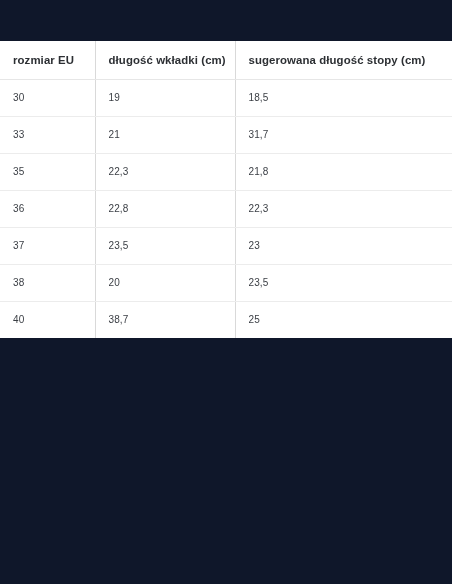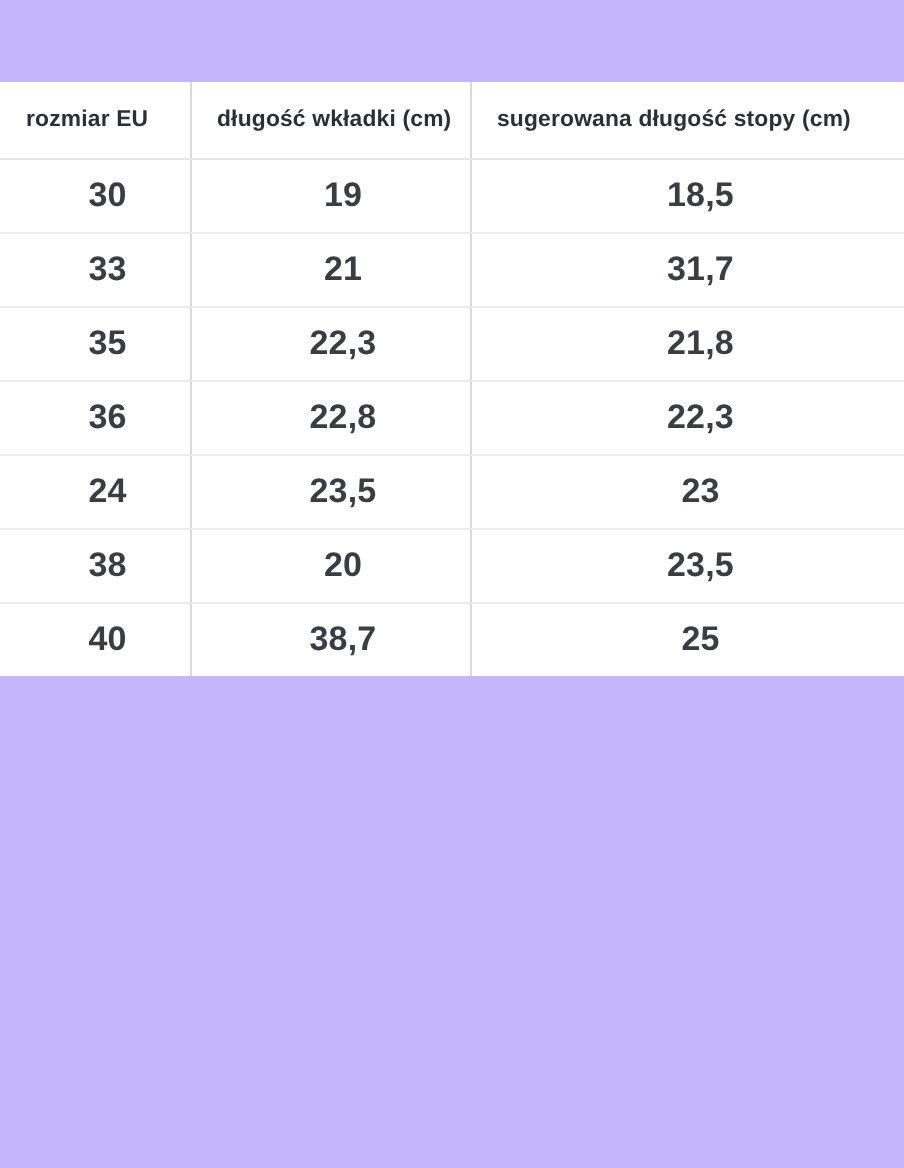--- a/index.html
+++ b/index.html
@@ -13,21 +13,21 @@
     height: 584px;
     overflow: hidden;
     font-family: "Liberation Sans", "DejaVu Sans", sans-serif;
     -webkit-font-smoothing: antialiased;
   }
 
   .page {
     position: relative;
     width: 452px;
     height: 584px;
-    background: #c4b5fd;
+    background: #0f172a;
     box-sizing: border-box;
   }
 
   .size-table-wrap {
     position: absolute;
     left: 0;
     top: 41px;
     width: 452px;
   }
 
@@ -56,27 +56,26 @@
     font-size: 11.4px;
     font-weight: 700;
     color: #2c2f33;
     letter-spacing: 0.1px;
     white-space: nowrap;
     border-bottom: 1px solid #e6e6e6;
   }
 
   table.size-table tbody td {
     height: 37px;
-    font-size: 17px;
-    font-weight: 700;
+    font-size: 10px;
+    font-weight: 400;
     color: #3a3e44;
     letter-spacing: 0.1px;
     white-space: nowrap;
     border-bottom: 1px solid #ececec;
-    text-align: center;
   }
 
   table.size-table tbody tr:last-child td {
     border-bottom: none;
   }
 
   
   table.size-table th.col-2,
   table.size-table td.col-2,
   table.size-table th.col-3,
@@ -118,21 +117,21 @@
           <td class="col-1">35</td>
           <td class="col-2">22,3</td>
           <td class="col-3">21,8</td>
         </tr>
         <tr>
           <td class="col-1">36</td>
           <td class="col-2">22,8</td>
           <td class="col-3">22,3</td>
         </tr>
         <tr>
-          <td class="col-1">24</td>
+          <td class="col-1">37</td>
           <td class="col-2">23,5</td>
           <td class="col-3">23</td>
         </tr>
         <tr>
           <td class="col-1">38</td>
           <td class="col-2">20</td>
           <td class="col-3">23,5</td>
         </tr>
         <tr>
           <td class="col-1">40</td>

